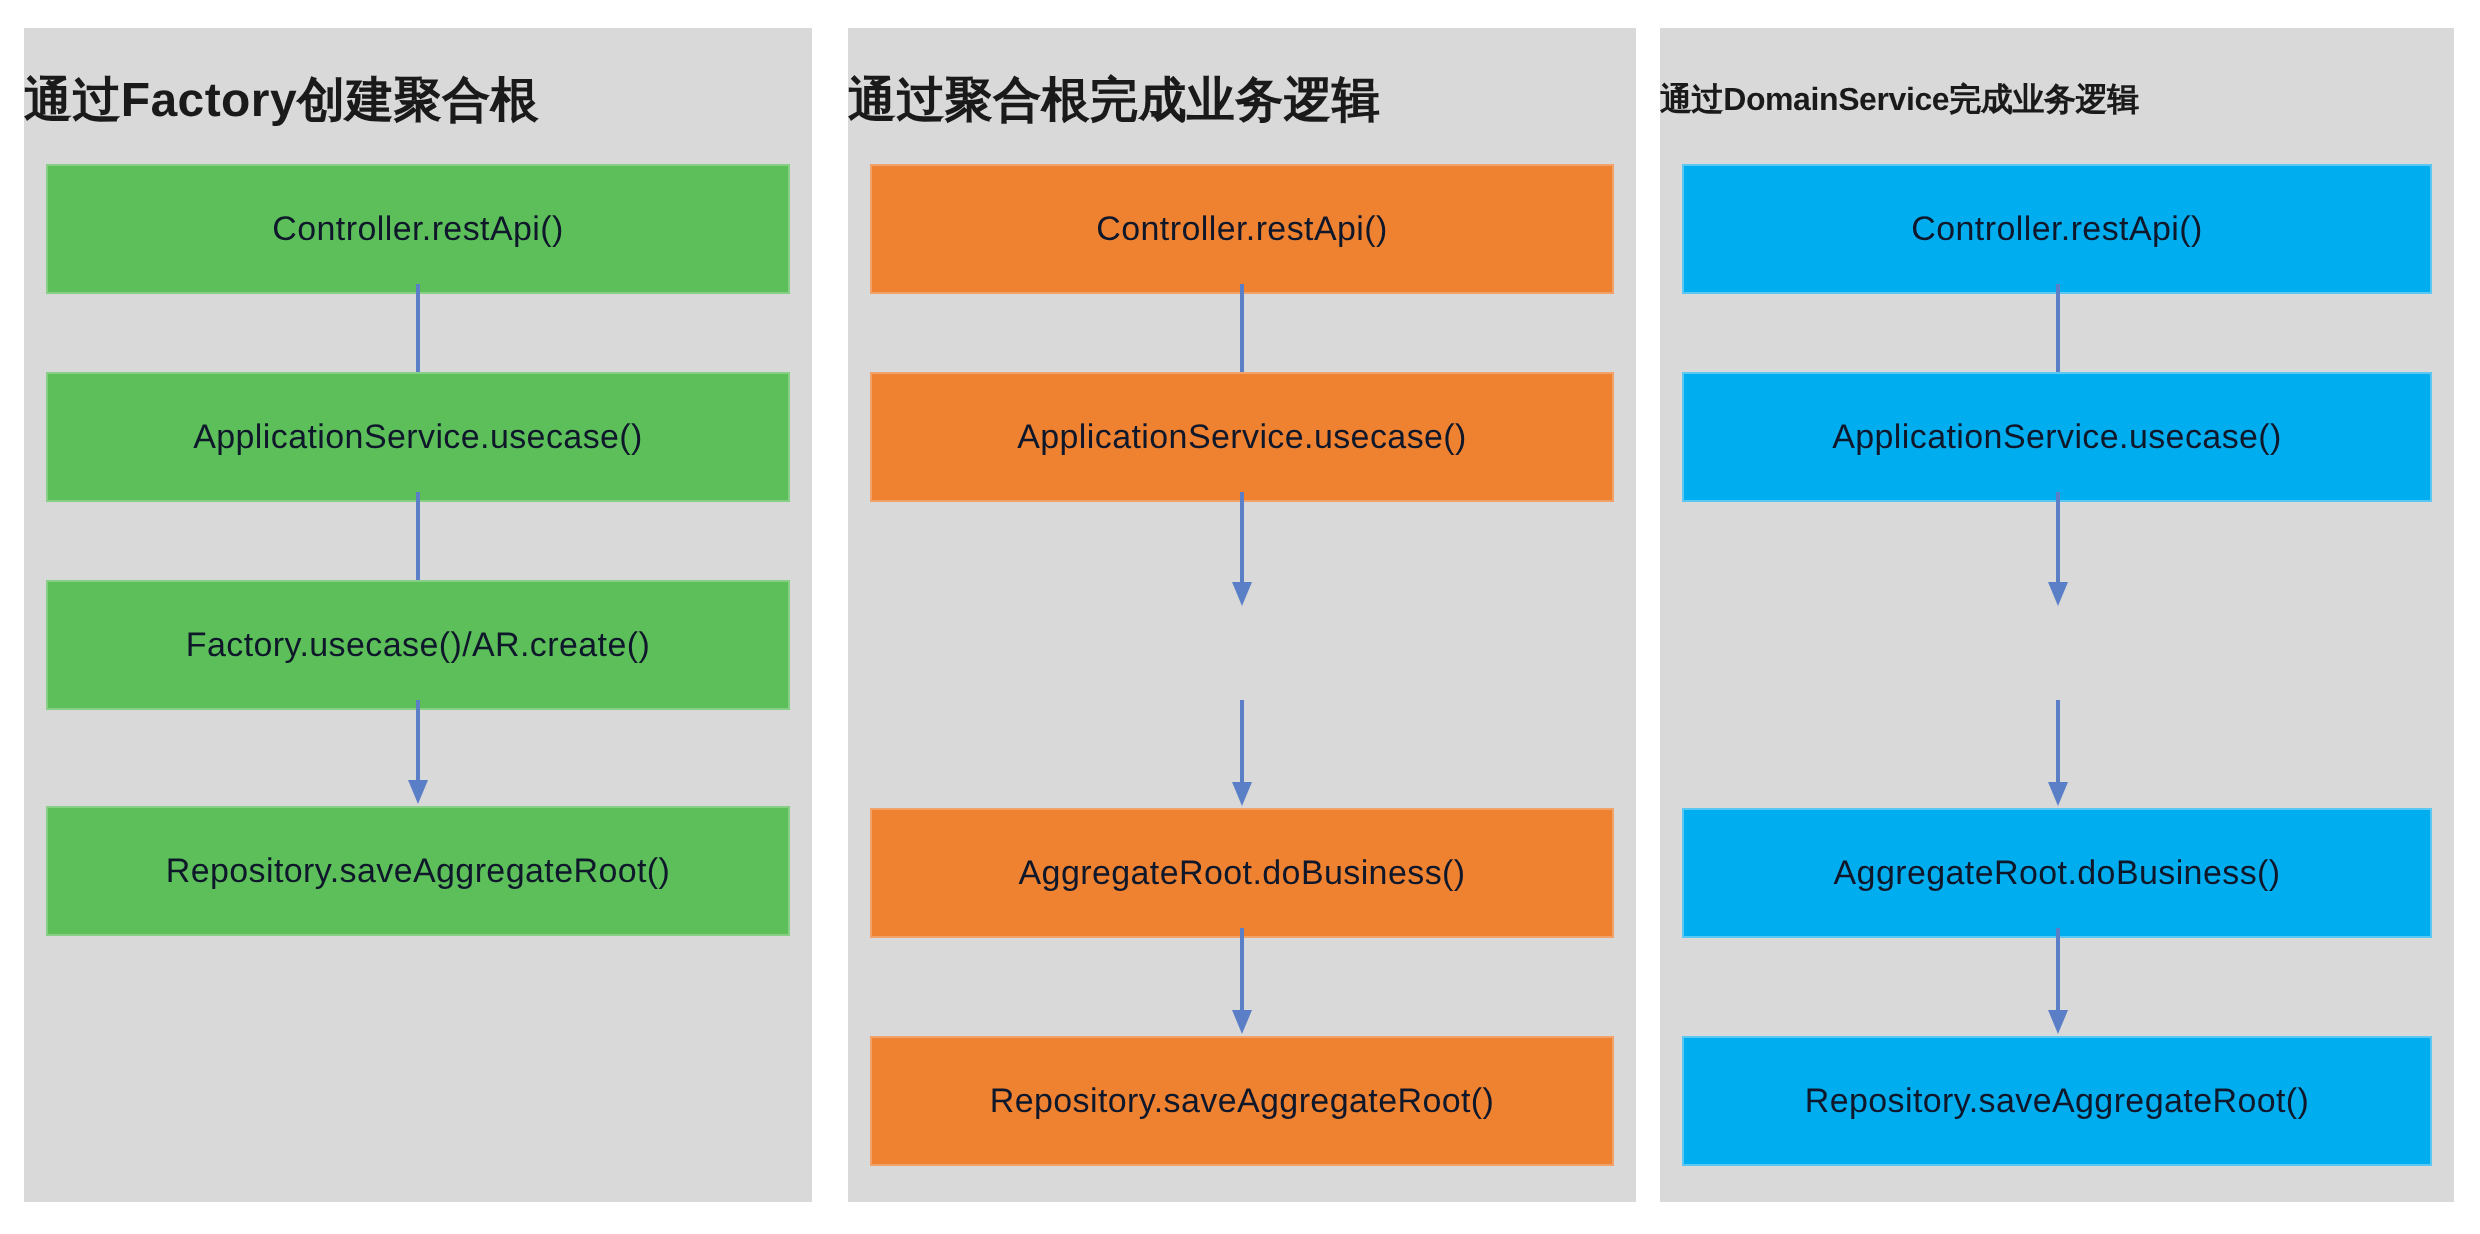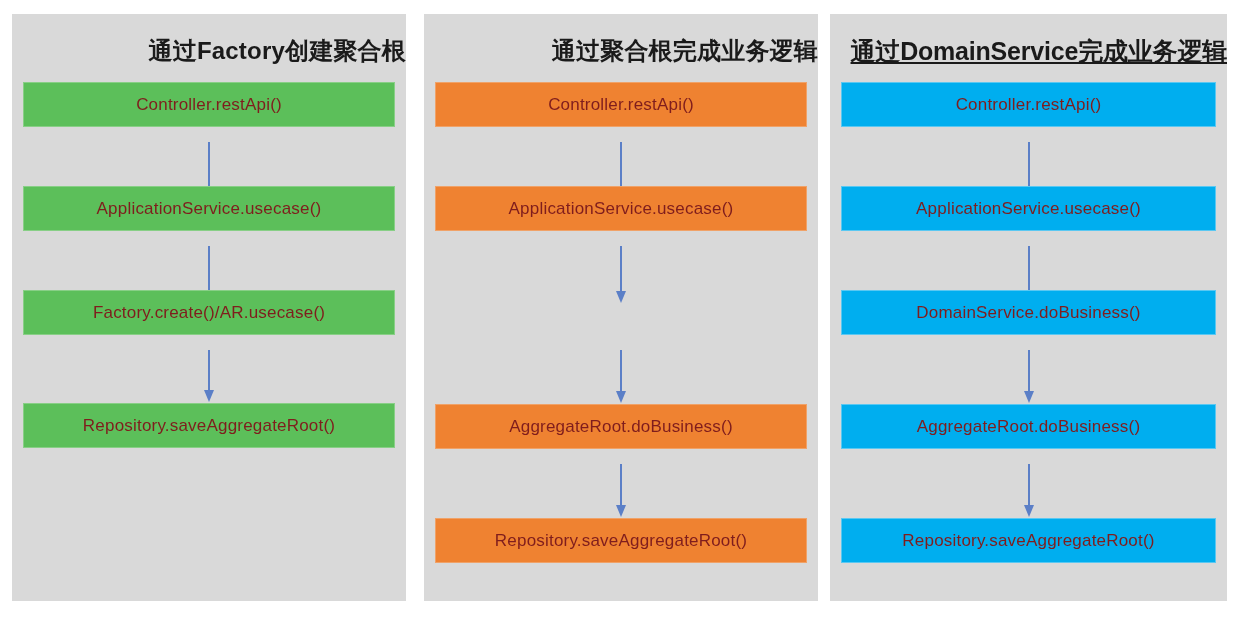--- a/index.html
+++ b/index.html
@@ -28,43 +28,42 @@
   }
   #panel-0 { left: 12px;  width: 394px; }
   #panel-1 { left: 424px; width: 394px; text-decoration: underline; }
   #panel-2 { left: 830px; width: 397px; }
 
   .panel-title {
     position: absolute;
     left: 0;
     right: 0;
     top: 22px;
-    text-align: right;
+    text-align: left;
     font-size: 24px;
     font-weight: 700;
     color: #1a1a1a;
     letter-spacing: 0.2px;
     line-height: 30px;
     white-space: nowrap;
   }
   #panel-2 .panel-title {
-    font-size: 25px;
+    font-size: 16px;
     letter-spacing: -0.2px;
-    text-decoration: underline;
   }
 
   .node {
     position: absolute;
-    height: 45px;
+    height: 65px;
     left: 11px;
     right: 11px;
     display: flex;
     align-items: center;
     justify-content: center;
-    color: #7f1d1d;
+    color: #0f172a;
     font-size: 17px;
     font-weight: 400;
     letter-spacing: 0.2px;
     box-sizing: border-box;
     text-align: center;
     line-height: 20px;
   }
   .node.green  { background: #5cbf5a; box-shadow: 0 0 0 1px #88cf86 inset; }
   .node.orange { background: #ef8231; box-shadow: 0 0 0 1px #f0a268 inset; }
   .node.blue   { background: #00aeef; box-shadow: 0 0 0 1px #5ac8f2 inset; }
@@ -93,21 +92,21 @@
     </div>
 
     <div class="node green" style="top:172px">ApplicationService.usecase()</div>
     <div class="arrow" style="left:50%; top:232px; height:58px">
       <svg width="14" height="58" viewBox="0 0 14 58">
         <line x1="7" y1="0" x2="7" y2="48" stroke="#5b7fc7" stroke-width="2"></line>
         <polygon points="7,57 2,45 12,45" fill="#5b7fc7"></polygon>
       </svg>
     </div>
 
-    <div class="node green" style="top:276px">Factory.create()/AR.usecase()</div>
+    <div class="node green" style="top:276px">Factory.usecase()/AR.create()</div>
     <div class="arrow" style="left:50%; top:336px; height:53px">
       <svg width="14" height="53" viewBox="0 0 14 53">
         <line x1="7" y1="0" x2="7" y2="43" stroke="#5b7fc7" stroke-width="2"></line>
         <polygon points="7,52 2,40 12,40" fill="#5b7fc7"></polygon>
       </svg>
     </div>
 
     <div class="node green" style="top:389px">Repository.saveAggregateRoot()</div>
   </div>
 
@@ -160,21 +159,20 @@
     </div>
 
     <div class="node blue" style="top:172px">ApplicationService.usecase()</div>
     <div class="arrow" style="left:50%; top:232px; height:58px">
       <svg width="14" height="58" viewBox="0 0 14 58">
         <line x1="7" y1="0" x2="7" y2="48" stroke="#5b7fc7" stroke-width="2"></line>
         <polygon points="7,57 2,45 12,45" fill="#5b7fc7"></polygon>
       </svg>
     </div>
 
-    <div class="node blue" style="top:276px">DomainService.doBusiness()</div>
     <div class="arrow" style="left:50%; top:336px; height:54px">
       <svg width="14" height="54" viewBox="0 0 14 54">
         <line x1="7" y1="0" x2="7" y2="44" stroke="#5b7fc7" stroke-width="2"></line>
         <polygon points="7,53 2,41 12,41" fill="#5b7fc7"></polygon>
       </svg>
     </div>
 
     <div class="node blue" style="top:390px">AggregateRoot.doBusiness()</div>
     <div class="arrow" style="left:50%; top:450px; height:54px">
       <svg width="14" height="54" viewBox="0 0 14 54">

